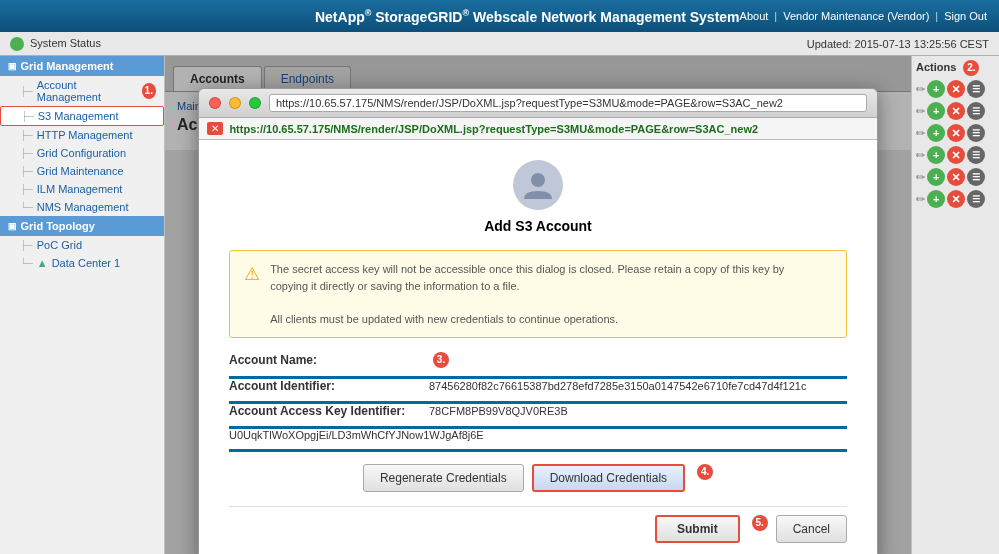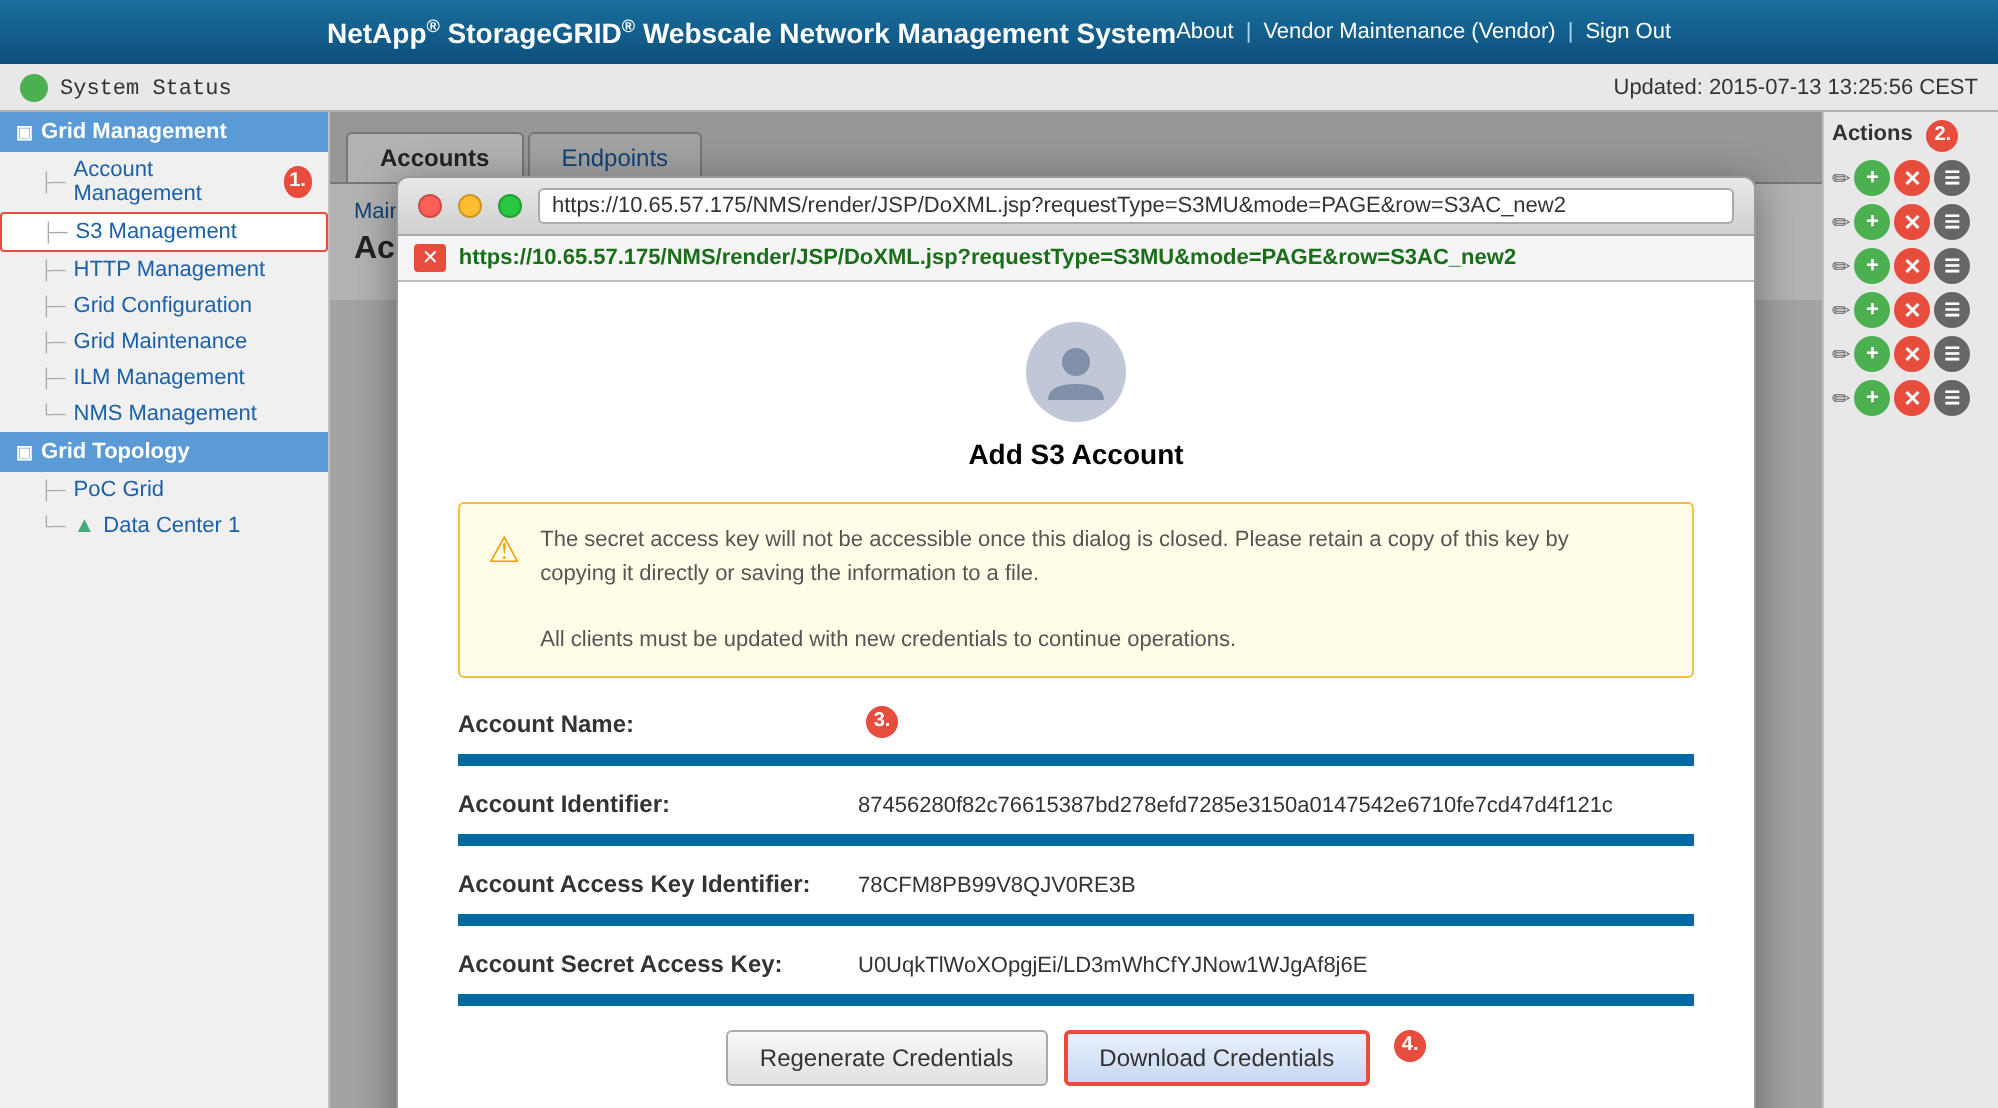--- a/index.html
+++ b/index.html
@@ -4,40 +4,40 @@
   <style>
     * { box-sizing: border-box; margin: 0; padding: 0; }
     body { font-family: Arial, sans-serif; font-size: 12px; background: #d0d0d0; width: 999px; height: 554px; overflow: hidden; }
 
     
     .header {
       background: linear-gradient(180deg, #1a6e9e 0%, #0d4f7a 100%);
       color: white;
       display: flex;
       align-items: center;
-      justify-content: center;
+      justify-content: flex-end;
       padding: 0 12px;
       height: 32px;
     }
     .header-title { font-size: 14px; font-weight: bold; }
     .header-nav { font-size: 11px; display: flex; gap: 6px; align-items: center; }
     .header-nav a { color: white; text-decoration: none; }
     .header-nav .sep { color: #aad4f0; }
 
     
     .status-bar {
       background: #e8e8e8;
       border-bottom: 1px solid #b0b0b0;
       display: flex;
       align-items: center;
       padding: 3px 10px;
       height: 24px;
       justify-content: space-between;
     }
-    .status-left { display: flex; align-items: flex-end; gap: 6px; font-family: Liberation Mono, monospace; }
+    .status-left { display: flex; align-items: flex-start; gap: 6px; }
     .status-icon { width: 14px; height: 14px; background: #4caf50; border-radius: 50%; display: inline-block; }
     .status-text { font-size: 11px; color: #333; }
     .status-right { font-size: 11px; color: #333; }
 
     
     .main-layout { display: flex; height: calc(554px - 56px); }
 
     
     .sidebar {
       width: 165px;
@@ -251,23 +251,23 @@
       display: flex;
       gap: 10px;
       align-items: flex-start;
     }
     .warning-icon { color: #f0a000; font-size: 18px; margin-top: 2px; }
     .warning-text { font-size: 11px; color: #555; line-height: 1.5; }
 
     
     .form-row {
       display: flex;
-      align-items: flex-end;
-      margin-bottom: 12px;
-      border-bottom: 6px solid #0369a1;
+      align-items: center;
+      margin-bottom: 0;
+      border-bottom: 3px solid #0369a1;
       padding-bottom: 8px;
     }
     .form-label {
       width: 200px;
       font-size: 12px;
       font-weight: bold;
       color: #333;
       flex-shrink: 0;
     }
     .form-value {
@@ -479,21 +479,20 @@
           </div>
           <div class="form-row">
             <div class="form-label">Account Identifier:</div>
             <div class="form-value">87456280f82c76615387bd278efd7285e3150a0147542e6710fe7cd47d4f121c</div>
           </div>
           <div class="form-row">
             <div class="form-label">Account Access Key Identifier:</div>
             <div class="form-value">78CFM8PB99V8QJV0RE3B</div>
           </div>
           <div class="form-row">
-            <div class="form-label">Account Secret Access Key:</div>
             <div class="form-value">U0UqkTlWoXOpgjEi/LD3mWhCfYJNow1WJgAf8j6E</div>
           </div>
 
           <div class="btn-row">
             <button class="btn">Regenerate Credentials</button>
             <button class="btn primary">Download Credentials</button>
             <span class="annotation">4.</span>
           </div>
 
           <div class="submit-row">

